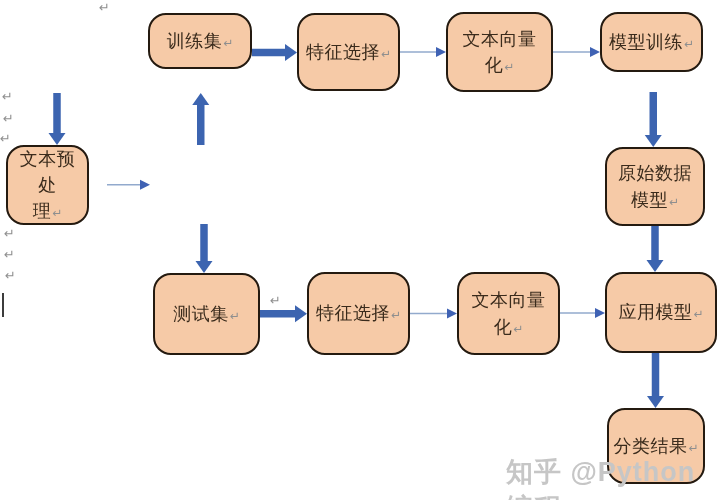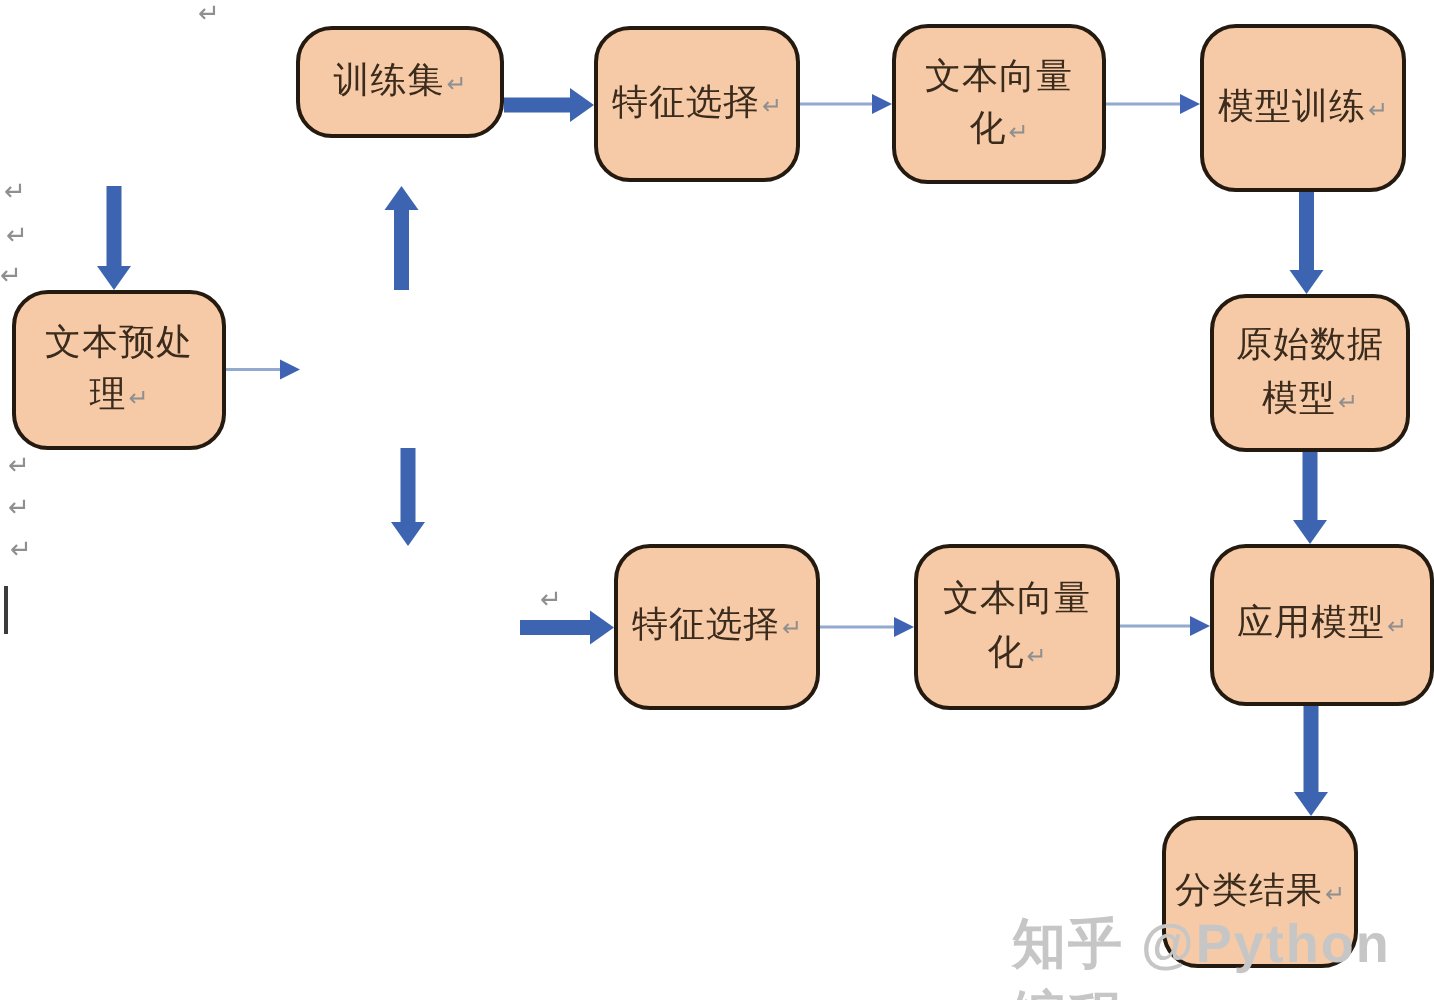--- a/index.html
+++ b/index.html
@@ -71,42 +71,45 @@
   <div class="node" style="left: 148px; top: 13px; width: 104px; height: 56px;">
     <div class="lbl"><span>训练集</span><span class="ret">↵</span></div>
   </div>
   <div class="node" style="left: 297px; top: 13px; width: 103px; height: 78px;">
     <div class="lbl"><span>特征选择</span><span class="ret">↵</span></div>
   </div>
   <div class="node" style="left: 446px; top: 12px; width: 107px; height: 80px;">
     <div class="lbl"><span>文本向量
 化</span><span class="ret">↵</span></div>
   </div>
-  <div class="node" style="left: 600px; top: 12px; width: 103px; height: 84px;">
+  <div class="node" style="left: 600px; top: 12px; width: 103px; height: 60px;">
     <div class="lbl"><span>模型训练</span><span class="ret">↵</span></div>
   </div>
-  <div class="node" style="left: 6px; top: 145px; width: 107px; height: 80px;">
+  <div class="node" style="left: 6px; top: 145px; width: 83px; height: 80px;">
     <div class="lbl"><span>文本预处
 理</span><span class="ret">↵</span></div>
   </div>
   <div class="node" style="left: 605px; top: 147px; width: 100px; height: 79px;">
     <div class="lbl"><span>原始数据
 模型</span><span class="ret">↵</span></div>
+  </div>
+  <div class="node" style="left: 153px; top: 273px; width: 107px; height: 82px;">
+    <div class="lbl"><span>测试集</span><span class="ret">↵</span></div>
   </div>
   <div class="node" style="left: 307px; top: 272px; width: 103px; height: 83px;">
     <div class="lbl"><span>特征选择</span><span class="ret">↵</span></div>
   </div>
   <div class="node" style="left: 457px; top: 272px; width: 103px; height: 83px;">
     <div class="lbl"><span>文本向量
 化</span><span class="ret">↵</span></div>
   </div>
   <div class="node" style="left: 605px; top: 272px; width: 112px; height: 81px;">
     <div class="lbl"><span>应用模型</span><span class="ret">↵</span></div>
   </div>
-  <div class="node" style="left: 581px; top: 408px; width: 98px; height: 76px;">
+  <div class="node" style="left: 607px; top: 408px; width: 98px; height: 76px;">
     <div class="lbl"><span>分类结果</span><span class="ret">↵</span></div>
   </div>
 
   <span class="mret" style="left:99px;top:1px;">↵</span>
   <span class="mret" style="left:2px;top:90px;">↵</span>
   <span class="mret" style="left:3px;top:112px;">↵</span>
   <span class="mret" style="left:0px;top:132px;">↵</span>
   <span class="mret" style="left:4px;top:227px;">↵</span>
   <span class="mret" style="left:4px;top:248px;">↵</span>
   <span class="mret" style="left:5px;top:269px;">↵</span>

